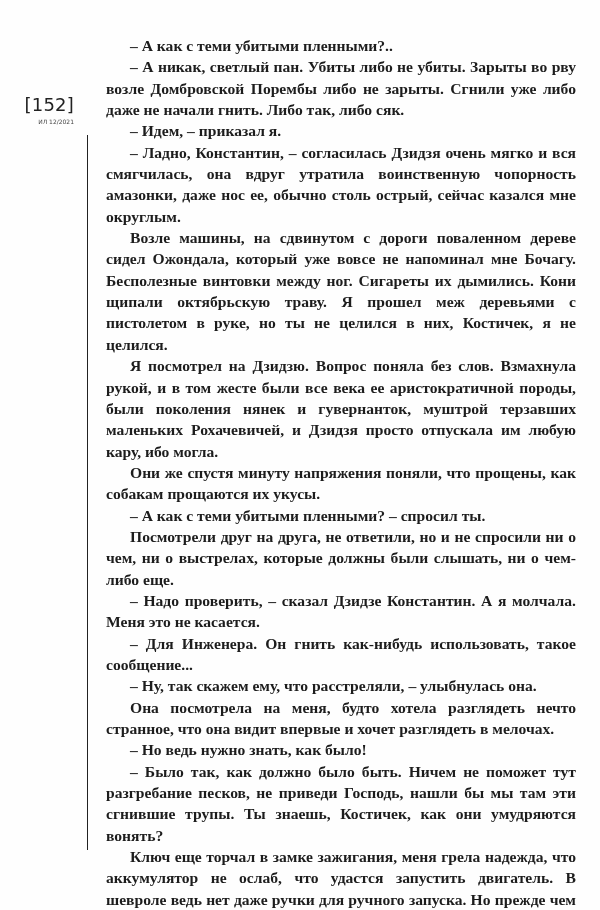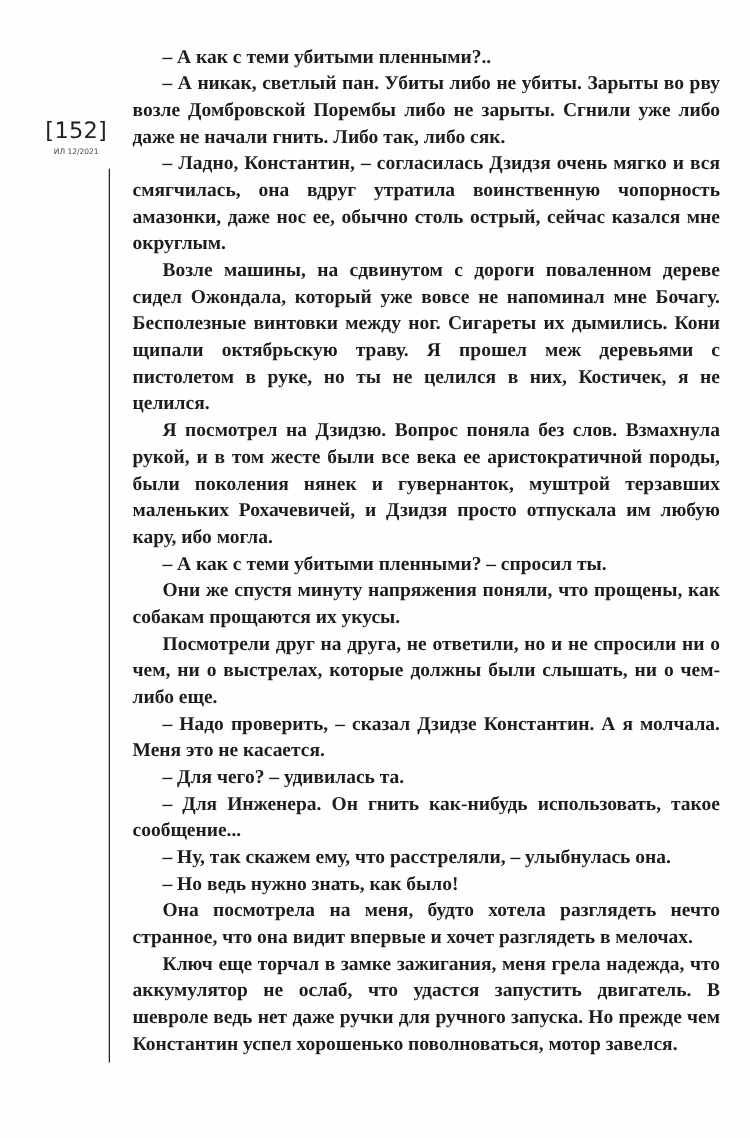--- a/index.html
+++ b/index.html
@@ -1,46 +1,47 @@
 <!DOCTYPE html>
 <html><head>
 <meta charset="utf-8">
 <style>
   html, body { margin: 0; padding: 0; background: #ffffff; }
   body { width: 600px; height: 910px; position: relative; overflow: hidden; }
   .page { position: absolute; left: 0; top: 0; width: 600px; height: 910px; background: #fefefe; }
-  .margin { position: absolute; left: 30px; top: 94px; width: 62px; text-align: center; }
+  .margin { position: absolute; left: 12px; top: 94px; width: 62px; text-align: right; }
   .page-num { font-family: "DejaVu Sans", sans-serif; font-size: 18px; color: #222; letter-spacing: 0.2px; line-height: 22px; }
   .journal { font-family: "DejaVu Sans", sans-serif; font-size: 6px; color: #444; margin-top: 2px; line-height: 8px; }
   .rule { position: absolute; left: 87px; top: 135px; width: 1px; height: 715px; background: #222; }
   .text { position: absolute; left: 106px; top: 35px; width: 470px;
           font-family: "Liberation Serif", "DejaVu Serif", serif; font-size: 15.6px; line-height: 21.35px; color: #1d1d1d; }
   .text p { margin: 0; text-indent: 24px; text-align: justify; hyphens: manual; font-weight: bold; }
 </style>
 </head>
 <body>
 
 <div class="page">
   <div class="margin">
     <div class="page-num">[152]</div>
     <div class="journal">ИЛ 12/2021</div>
   </div>
   <div class="rule"></div>
 
   <div class="text">
     <p>– А как с теми убитыми пленными?..</p>
     <p>– А никак, светлый пан. Убиты либо не убиты. Зарыты во рву возле Домбровской Порембы либо не зарыты. Сгнили уже либо даже не начали гнить. Либо так, либо сяк.</p>
+    <p>– Идем, – приказал я.</p>
     <p>– Ладно, Константин, – согласилась Дзидзя очень мягко и вся смягчилась, она вдруг утратила воинственную чопорность амазонки, даже нос ее, обычно столь острый, сейчас казался мне округлым.</p>
     <p>Возле машины, на сдвинутом с дороги поваленном дереве сидел Ожондала, который уже вовсе не напоминал мне Бочагу. Бесполезные винтовки между ног. Сигареты их дымились. Кони щипали октябрьскую траву. Я прошел меж деревьями с пистолетом в руке, но ты не целился в них, Костичек, я не целился.</p>
     <p>Я посмотрел на Дзидзю. Вопрос поняла без слов. Взмахнула рукой, и в том жесте были все века ее аристократичной породы, были поколения нянек и гувернанток, муштрой терзавших маленьких Рохачевичей, и Дзидзя просто отпускала им любую кару, ибо могла.</p>
+    <p>Они же спустя минуту напряжения поняли, что прощены, как собакам прощаются их укусы.</p>
     <p>– А как с теми убитыми пленными? – спросил ты.</p>
-    <p>Они же спустя минуту напряжения поняли, что прощены, как собакам прощаются их укусы.</p>
     <p>Посмотрели друг на друга, не ответили, но и не спросили ни о чем, ни о выстрелах, которые должны были слышать, ни о чем-либо еще.</p>
     <p>– Надо проверить, – сказал Дзидзе Константин. А я молчала. Меня это не касается.</p>
-    <p>– Для чего? – удивилась та.</p>
     <p>– Для Инженера. Он гнить как-нибудь использовать, такое сообщение...</p>
     <p>– Ну, так скажем ему, что расстреляли, – улыбнулась она.</p>
+    <p>Она посмотрела на меня, будто хотела разглядеть нечто странное, что она видит впервые и хочет разглядеть в мелочах.</p>
     <p>– Но ведь нужно знать, как было!</p>
-    <p>Она посмотрела на меня, будто хотела разглядеть нечто странное, что она видит впервые и хочет разглядеть в мелочах.</p>
+    <p>– Было так, как должно было быть. Ничем не поможет тут разгребание песков, не приведи Господь, нашли бы мы там эти сгнившие трупы. Ты знаешь, Костичек, как они умудряются вонять?</p>
     <p>Ключ еще торчал в замке зажигания, меня грела надежда, что аккумулятор не ослаб, что удастся запустить двигатель. В шевроле ведь нет даже ручки для ручного запуска. Но прежде чем Константин успел хорошенько поволноваться, мотор завелся.</p>
 
   </div>
 </div>
 
 </body></html>

